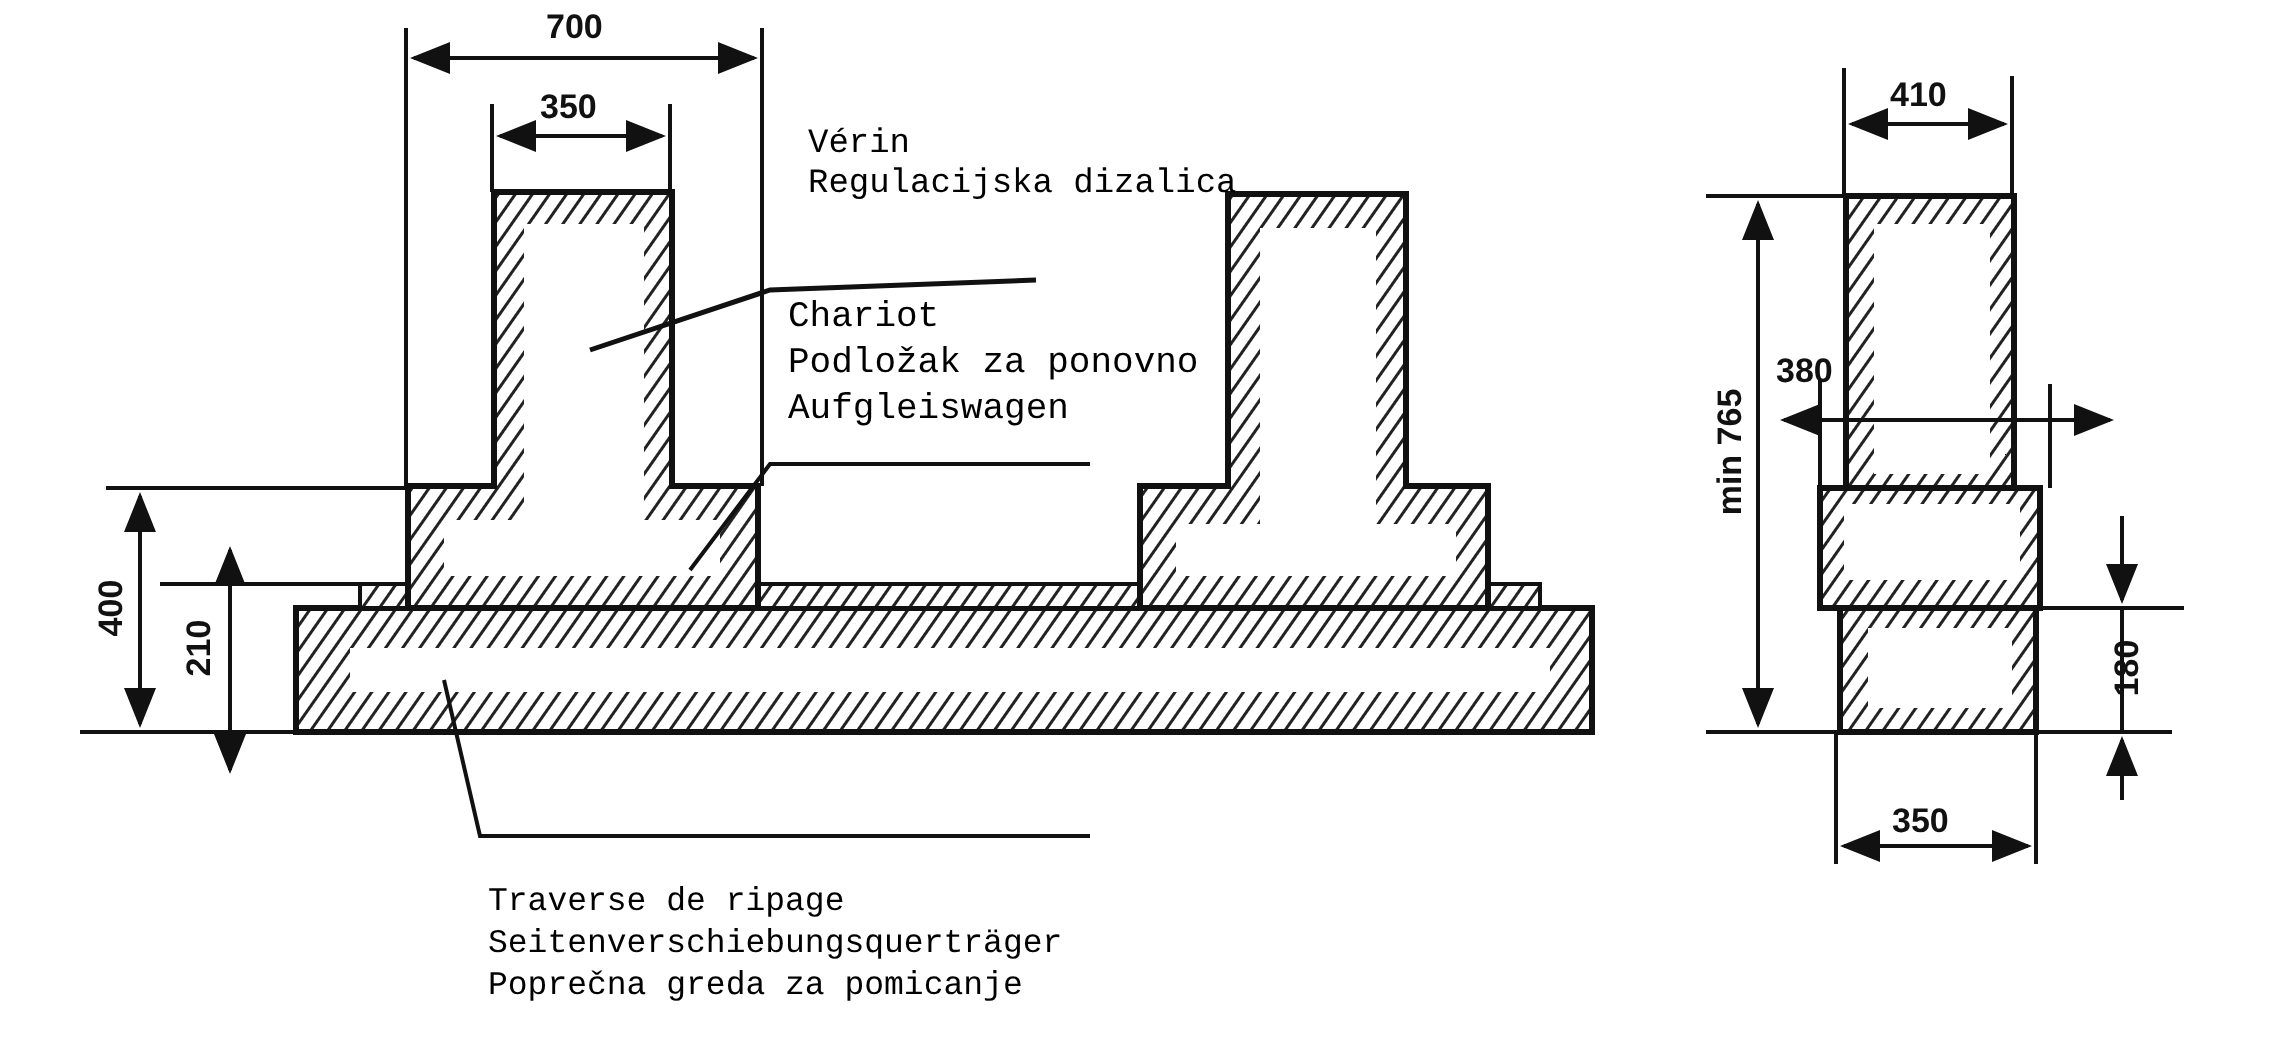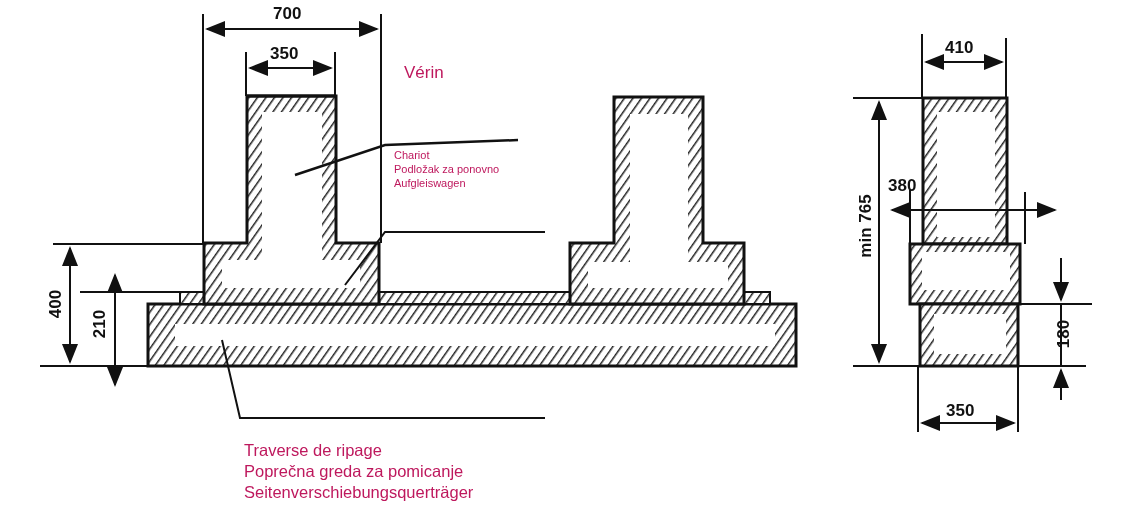--- a/index.html
+++ b/index.html
@@ -1,20 +1,20 @@
 <!DOCTYPE html>
 <html><head>
 <meta charset="utf-8">
 <style>
   html, body { margin:0; padding:0; background:#ffffff; }
   body { width:1135px; height:528px; position:relative; overflow:hidden; font-family:"Liberation Sans", sans-serif; }
   svg { position:absolute; left:0; top:0; }
-  .lbl { position:absolute; font-family:Liberation Sans, sans-serif; color:#be185d; white-space:nowrap; line-height:1.15; }
+  .lbl { position:absolute; font-family:Liberation Mono, monospace; color:#000000; white-space:nowrap; line-height:1.15; }
   .big { font-size:17px; }
-  .small { font-size:11px; line-height:1.28; }
+  .small { font-size:18px; line-height:1.28; }
   .bot { font-size:16.5px; line-height:1.28; }
   .dim { position:absolute; font-family:"Liberation Sans", sans-serif; font-weight:bold; font-size:17px; color:#111; }
   .vert { transform-origin:center center; transform:rotate(-90deg); }
 </style>
 </head>
 <body>
 
 <svg width="1135" height="528" viewBox="0 0 1135 528">
   <defs>
     <pattern id="hatch" patternUnits="userSpaceOnUse" width="7" height="7" patternTransform="rotate(35)">
@@ -108,25 +108,26 @@
 <div class="dim vert" style="left:86px; top:314px;">210</div>
 
 <div class="dim" style="left:945px; top:38px;">410</div>
 <div class="dim" style="left:888px; top:176px;">380</div>
 <div class="dim vert" style="left:834px; top:216px;">min 765</div>
 <div class="dim vert" style="left:1050px; top:324px;">180</div>
 <div class="dim" style="left:946px; top:401px;">350</div>
 
 <div class="lbl big" style="left:404px; top:63px;">
   <div>Vérin</div>
+  <div>Regulacijska dizalica</div>
 </div>
 
 <div class="lbl small" style="left:394px; top:148px;">
   <div>Chariot</div>
   <div>Podložak za ponovno</div>
   <div>Aufgleiswagen</div>
 </div>
 
 <div class="lbl bot" style="left:244px; top:440px;">
   <div>Traverse de ripage</div>
+  <div>Seitenverschiebungsquerträger</div>
   <div>Poprečna greda za pomicanje</div>
-  <div>Seitenverschiebungsquerträger</div>
 </div>
 
 </body></html>

